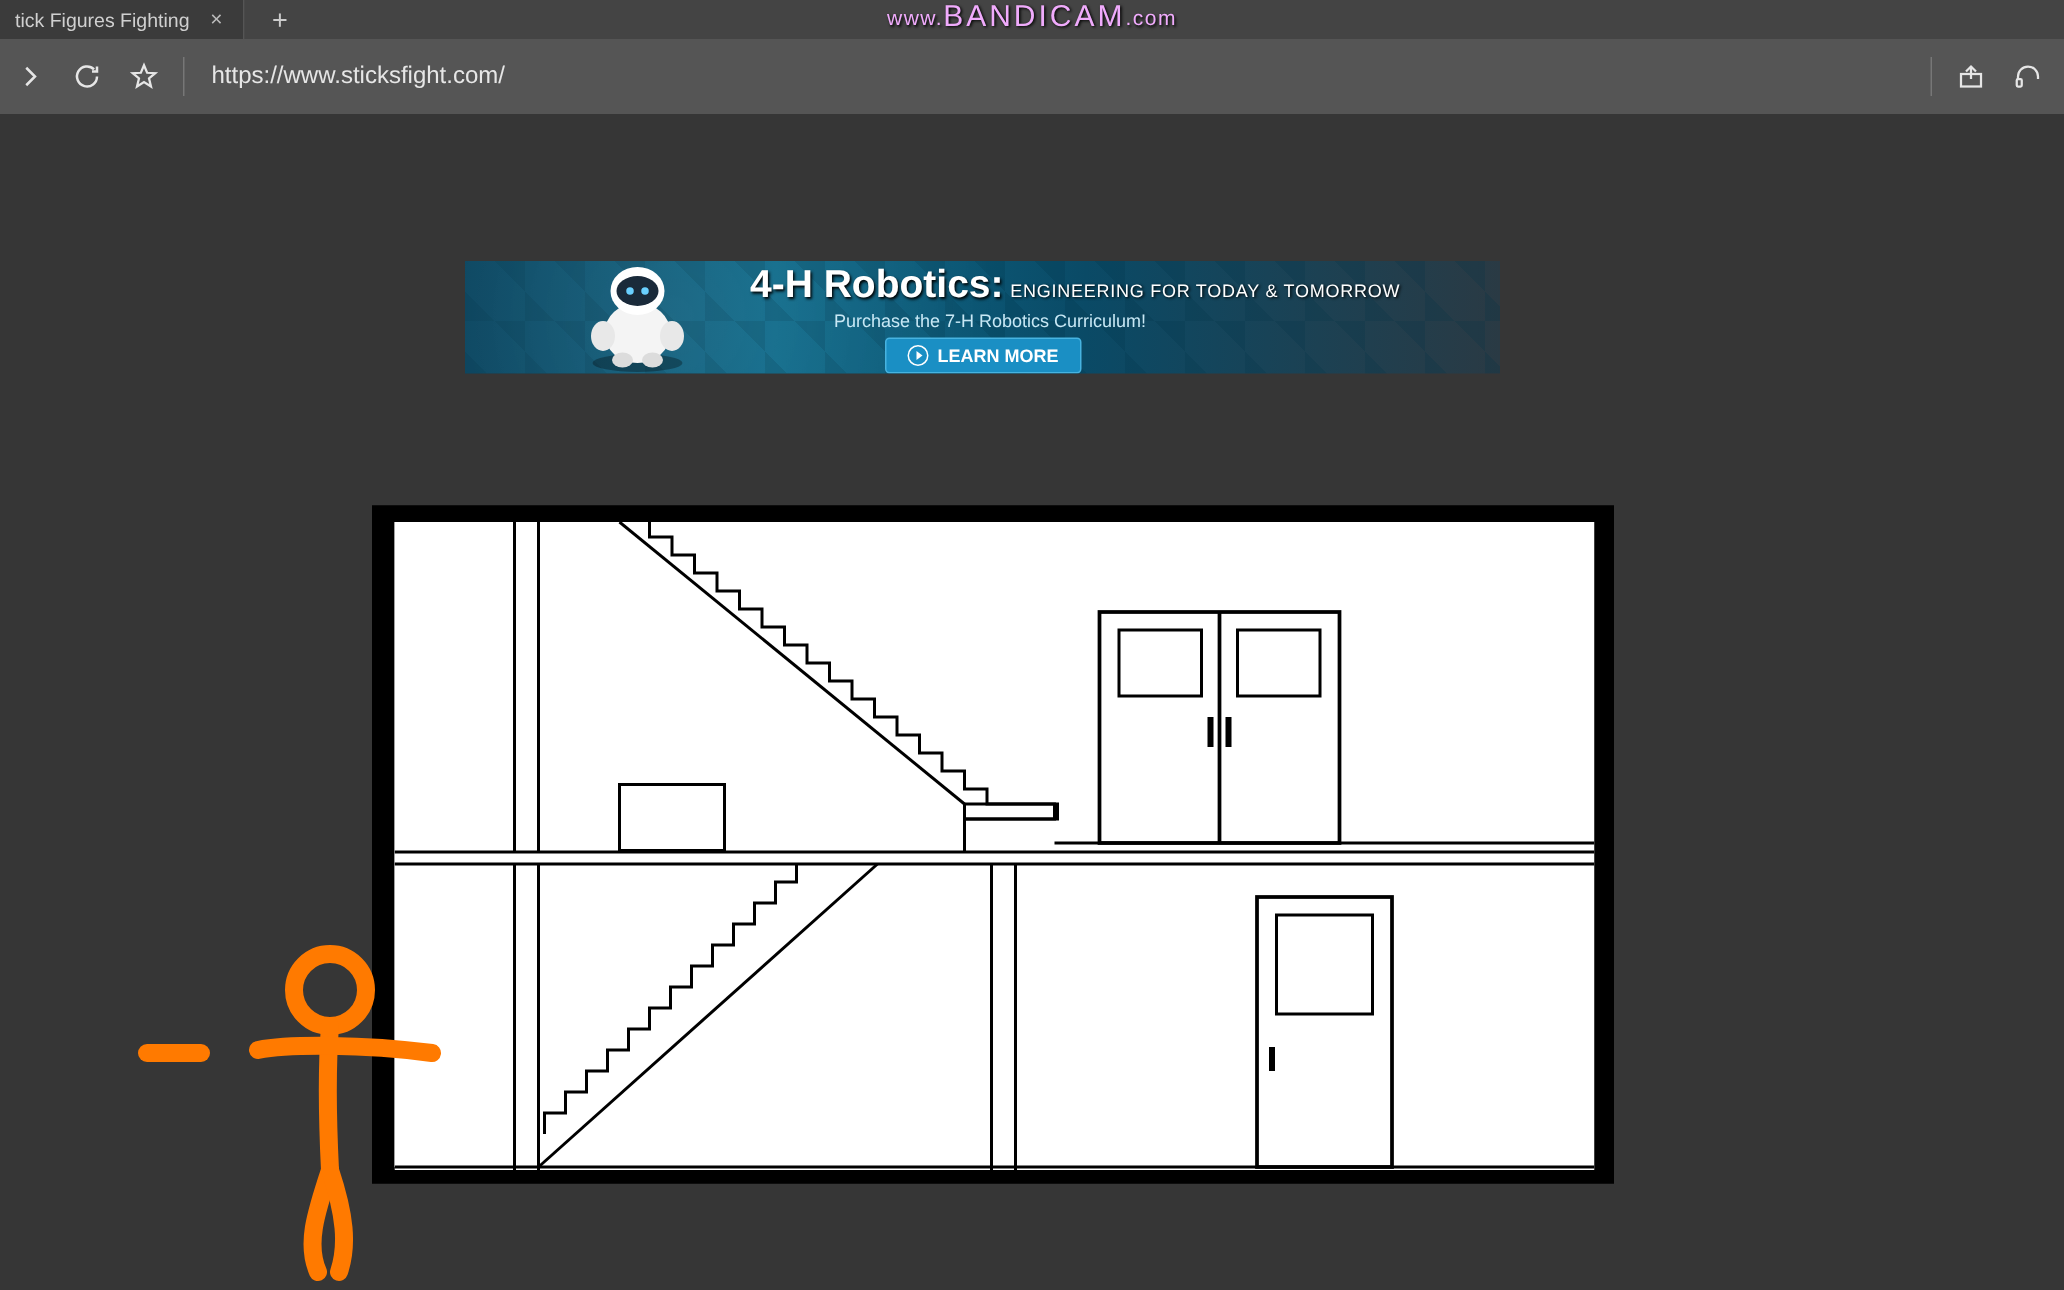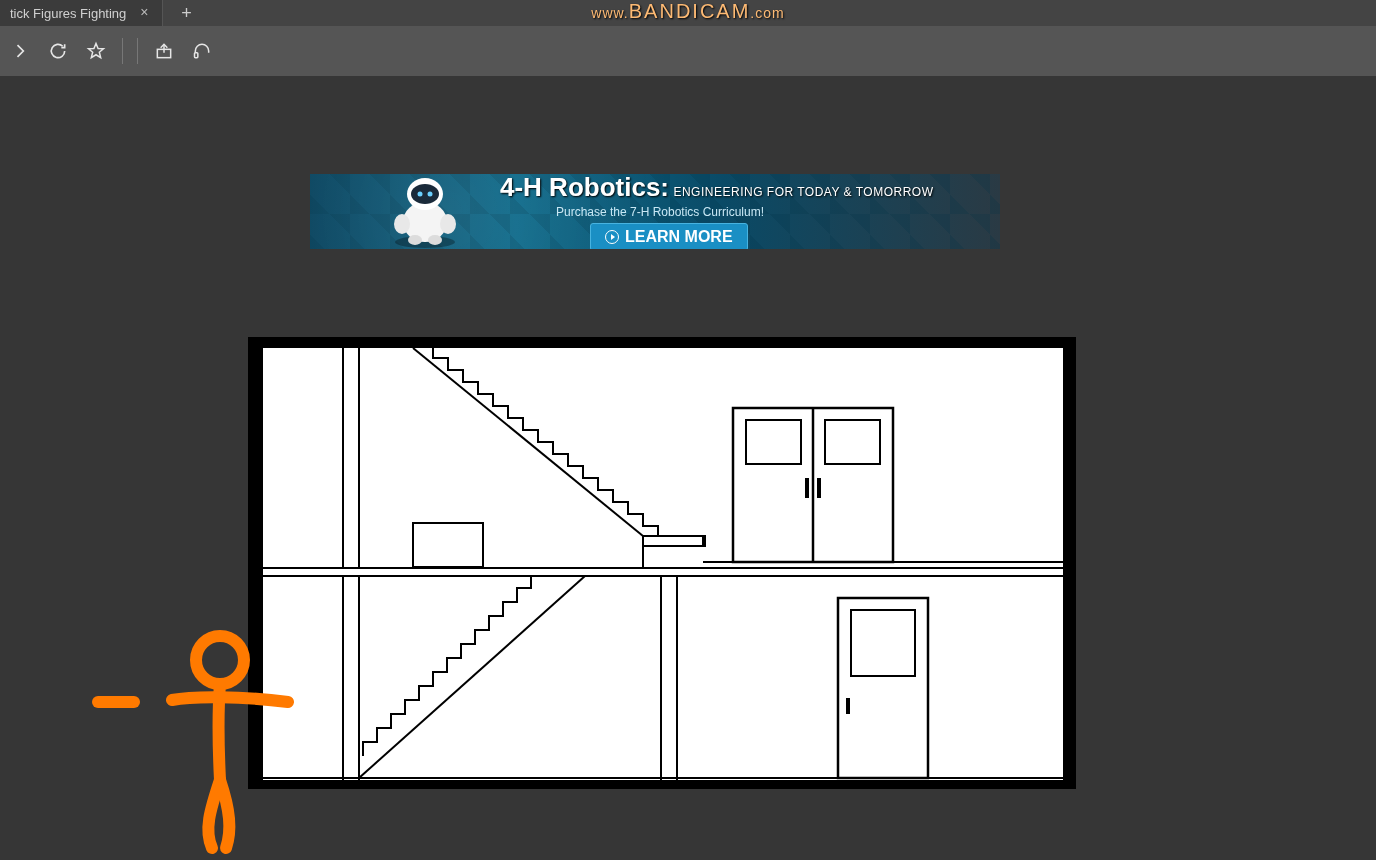--- a/index.html
+++ b/index.html
@@ -46,21 +46,21 @@
     margin-left: 18px;
     color: #ccc;
     font-size: 18px;
     font-weight: 300;
   }
   .watermark {
     position: absolute;
     left: 50%;
     transform: translateX(-50%);
     top: 0;
-    color: #fdba74;
+    color: #f0abfc;
     font-family: "Arial Black", Arial, sans-serif;
     font-size: 20px;
     letter-spacing: 0.5px;
     text-shadow: 1px 1px 2px #000;
   }
   .watermark .www { font-size: 14px; letter-spacing: 1px; vertical-align: middle;}
   .watermark .bi { letter-spacing: 2px; }
   
   .addressbar {
     height: 50px;
@@ -161,21 +161,21 @@
     color: #c8e8f5;
     font-size: 12px;
     margin-top: 2px;
     text-align: center;
     width: 320px;
   }
   .learn-more {
     background: #1a8fc4;
     border: 1px solid #47b3e0;
     color: #fff;
-    font-size: 16px;
+    font-size: 12px;
     font-weight: bold;
     padding: 4px 14px;
     border-radius: 3px;
     display: inline-flex;
     align-items: center;
     gap: 6px;
     margin-top: 4px;
     margin-left: 90px;
   }
   .learn-more .circ {
@@ -245,20 +245,21 @@
         <path d="M20 12a8 8 0 1 1-2.34-5.66"></path>
         <polyline points="20,4 20,8 16,8"></polyline>
       </svg>
   </div>
   <div class="nav-icon">
     <svg viewBox="0 0 24 24" stroke-width="1.8">
         <polygon points="12,3 14.5,9 21,9.3 16,13.5 17.6,20 12,16.5 6.4,20 8,13.5 3,9.3 9.5,9"></polygon>
       </svg>
   </div>
   <div class="url-sep"></div>
+  <input class="url-input" type="text" value="https://www.sticksfight.com/" style="">
   <div class="url-sep"></div>
   <div class="right-icons">
     <div class="nav-icon">
       <svg viewBox="0 0 24 24" stroke-width="1.8">
           <rect x="4" y="10" width="16" height="10"></rect>
           <polyline points="8,8 12,4 16,8"></polyline>
           <line x1="12" y1="4" x2="12" y2="14"></line>
         </svg>
     </div>
     <div class="nav-icon">

